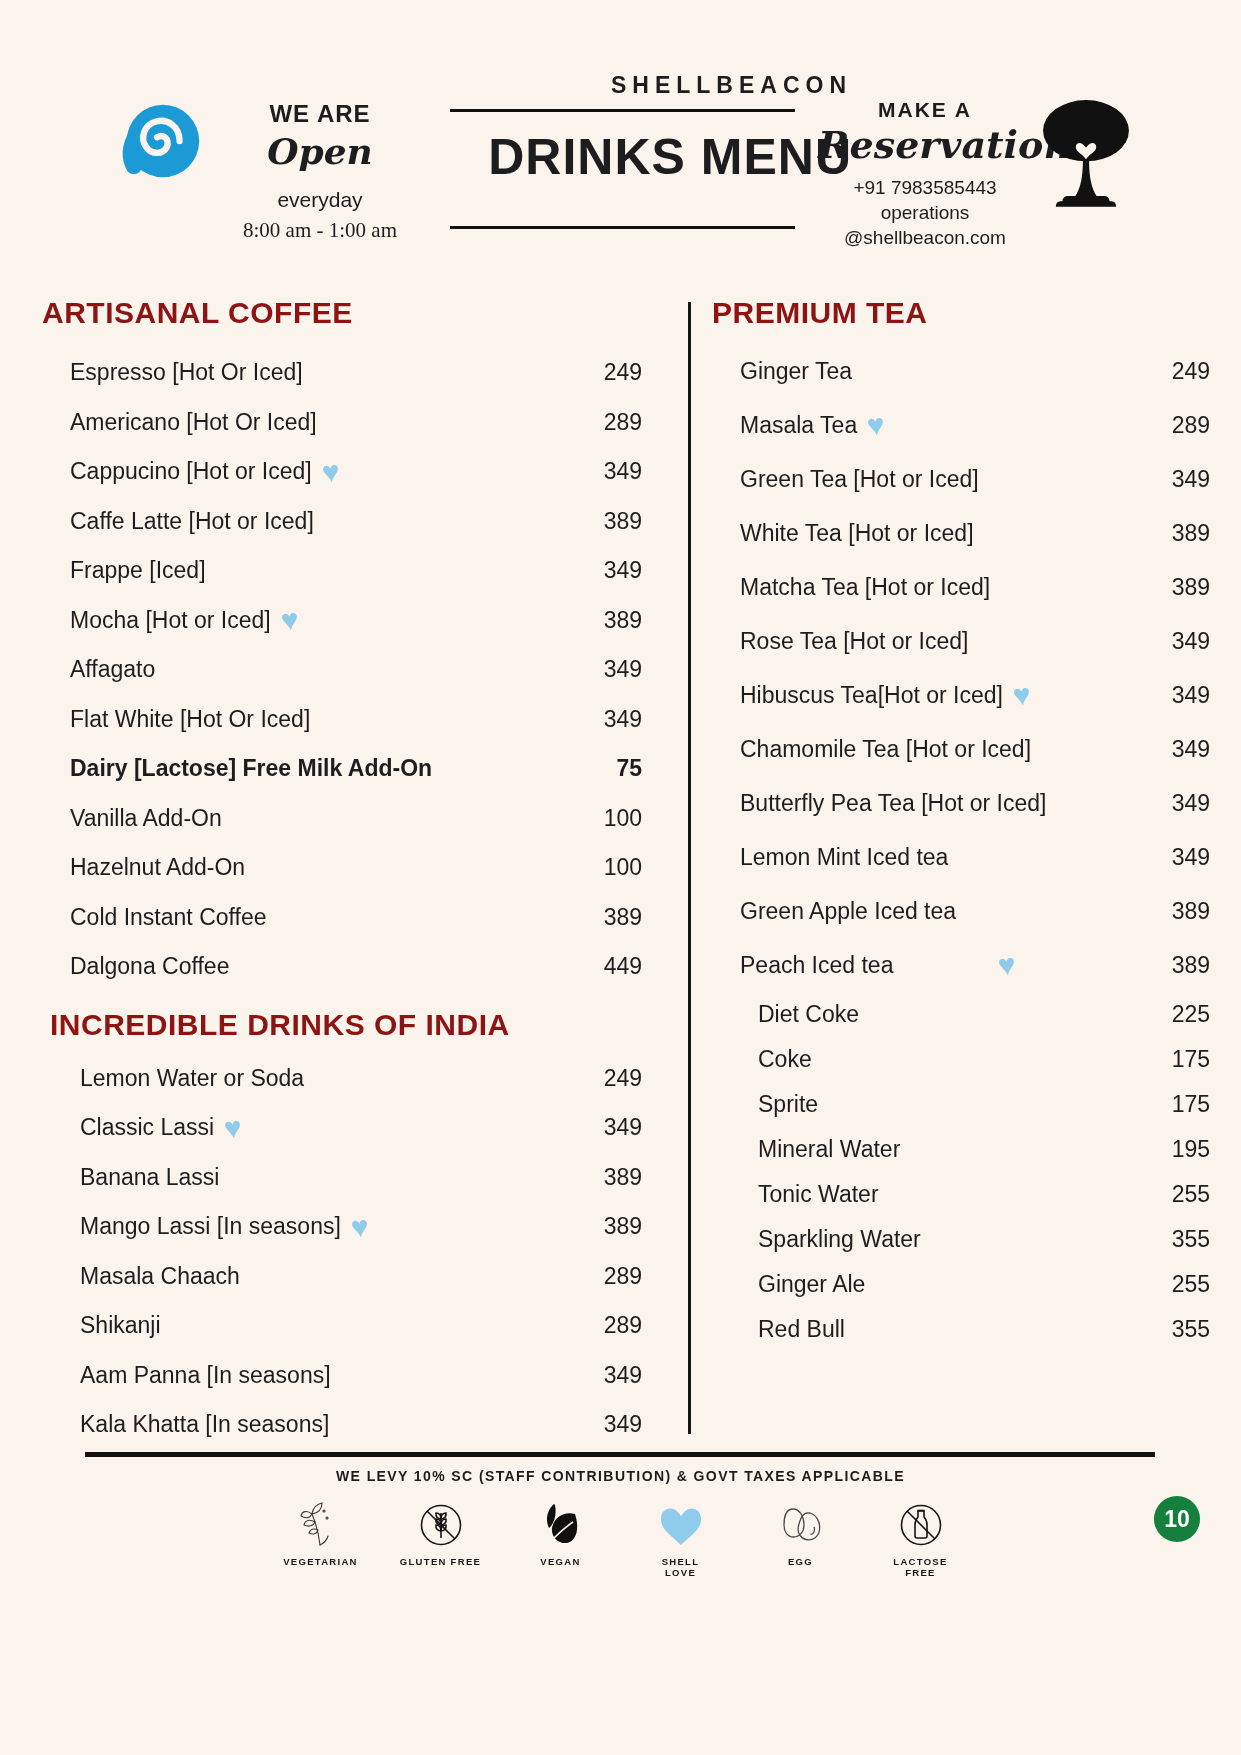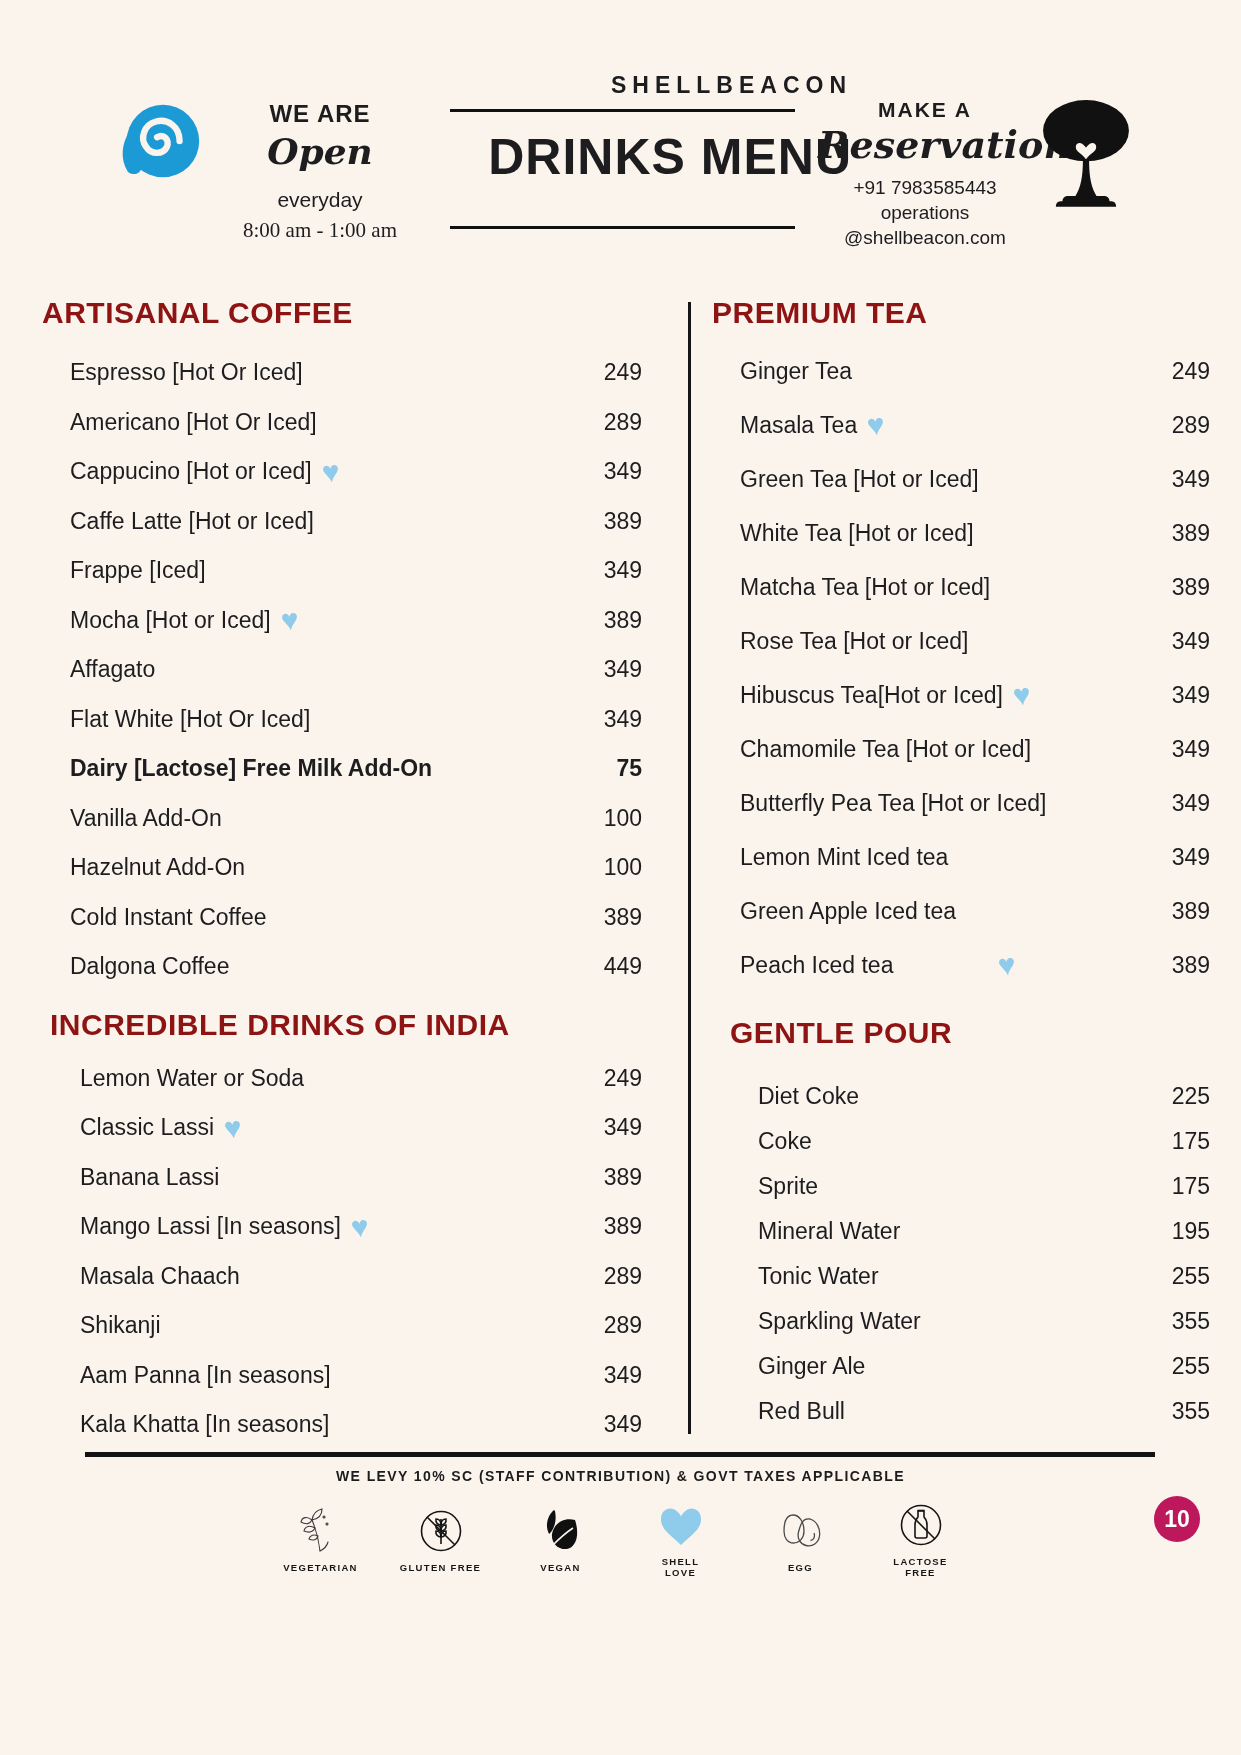--- a/index.html
+++ b/index.html
@@ -50,28 +50,28 @@
   .row .name{display:flex;align-items:center;white-space:nowrap;margin-left:28px;}
   .row .price{font-size:23px;}
   .heart{color:#8FCBEA;font-size:30px;line-height:1;margin-left:10px;display:inline-block;transform:rotate(-6deg);}
   .heart.far{margin-left:105px;}
 
   
   #footer-rule{position:absolute;left:85px;top:1452px;width:1070px;height:5px;background:#131313;}
   .disclaimer{position:absolute;left:0;right:0;top:1468px;text-align:center;
               font-size:14px;font-weight:bold;letter-spacing:1.4px;color:#1c1c1c;}
   .legend{position:absolute;left:0;right:0;top:1498px;display:flex;justify-content:center;
-          align-items:center;gap:30px;}
+          align-items:flex-start;gap:30px;}
   .legend-item{display:flex;flex-direction:column;align-items:center;width:90px;}
   .legend-icon{width:54px;height:54px;display:block;}
   .legend-icon svg{width:54px;height:54px;display:block;}
   .legend-label{margin-top:4px;font-size:9.5px;font-weight:bold;letter-spacing:1.3px;
                 text-align:center;white-space:pre-line;color:#161616;}
   #page-badge{position:absolute;left:1154px;top:1496px;width:46px;height:46px;border-radius:50%;
-              background:#be185d;color:#fff;display:flex;align-items:center;justify-content:center;
+              background:#15803d;color:#fff;display:flex;align-items:center;justify-content:center;
               font-size:23px;font-weight:bold;}
 </style>
 </head>
 <body>
 
 <div class="page">
 
   <div>
     <span class="logo">
       <svg viewBox="0 0 100 100">
@@ -325,21 +325,20 @@
         </div>
         <div class="row">
           <span class="name">
             <span>Peach Iced tea</span>
             <span class="heart far">♥</span>
           </span>
           <span class="price">389</span>
         </div>
       </section>
       <section class="menu-section sec-1-1">
-        <h2 class="section-title">GENTLE POUR</h2>
         <div class="row">
           <span class="name">
             <span>Diet Coke</span>
           </span>
           <span class="price">225</span>
         </div>
         <div class="row">
           <span class="name">
             <span>Coke</span>
           </span>

